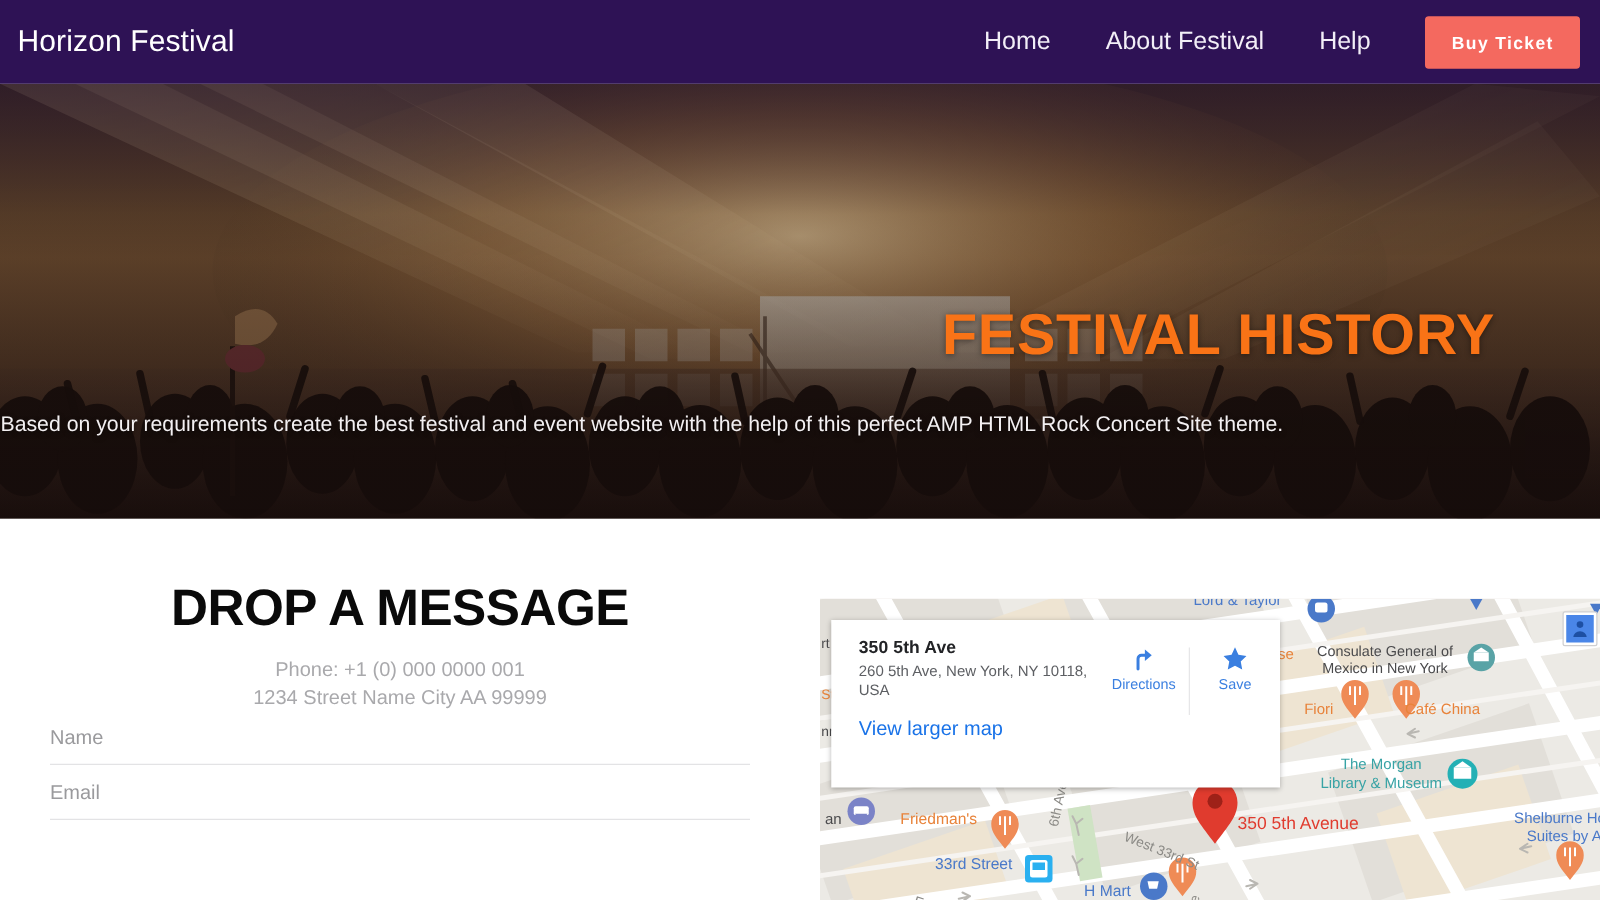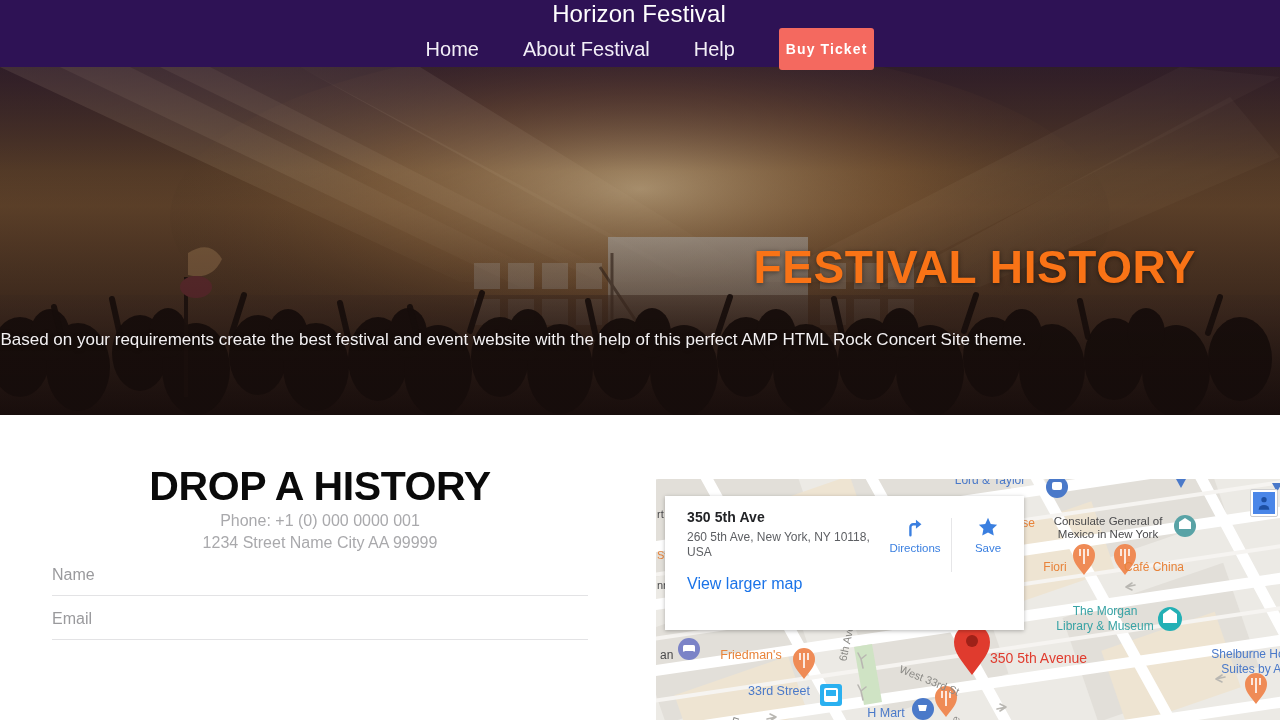--- a/index.html
+++ b/index.html
@@ -12,21 +12,20 @@
 
   
   .header {
     position: absolute; top: 0; left: 0;
     width: 1280px; height: 67px;
     background: #2e1255;
     display: flex; align-items: center;
     justify-content: space-between;
     padding: 0 16px 0 14px;
     z-index: 30;
-    flex-direction: column;
   }
   .brand {
     color: #ffffff;
     font-size: 24px;
     font-weight: 400;
     letter-spacing: 0.1px;
     white-space: nowrap;
   }
   .nav { display: flex; align-items: center; gap: 0; }
   .nav-link {
@@ -37,21 +36,21 @@
     white-space: nowrap;
   }
   .buy-btn {
     background: #f4695f;
     color: #ffffff;
     font-size: 14px;
     font-weight: 700;
     letter-spacing: 1.1px;
     border: none;
     border-radius: 3px;
-    padding: 13px 7px;
+    padding: 13px 21px;
     margin-left: 22px;
     cursor: pointer;
     white-space: nowrap;
     font-family: "Liberation Sans", sans-serif;
   }
 
   
   .hero {
     position: absolute; top: 67px; left: 0;
     width: 1280px; height: 348px;
@@ -101,25 +100,25 @@
     text-align: center;
     color: #0a0a0a;
     font-size: 41px;
     font-weight: 700;
     letter-spacing: -0.4px;
   }
   .contact-line {
     text-align: center;
     color: #a9a9ac;
     font-size: 16px;
-    margin-top: 2px;
+    margin-top: 18px;
   }
   .contact-line.second { margin-top: 4px; }
   .field {
-    margin: 0 32px;
+    margin: 0 20px;
     border-bottom: 1px solid #e3e3e5;
     padding: 14px 0 11px 0;
   }
   .field:first-of-type { margin-top: 39px; }
   .field input {
     width: 100%;
     border: none;
     outline: none;
     font-size: 16px;
     color: #3b3b3d;
@@ -329,21 +328,21 @@
     </svg>
   </div>
   <div class="hero-tint"></div>
   <h1 class="hero-title">FESTIVAL HISTORY</h1>
   <p class="hero-sub">Based on your requirements create the best festival and event website with the help of this perfect AMP HTML Rock Concert Site theme.</p>
 </section>
 
 <section class="contact">
 
   <div class="form-col">
-    <h2 class="section-title">DROP A HISTORY</h2>
+    <h2 class="section-title">DROP A MESSAGE</h2>
     <div class="contact-line">Phone: +1 (0) 000 0000 001</div>
     <div class="contact-line second">1234 Street Name City AA 99999</div>
 
     <div class="field">
       <input type="text" placeholder="Name" style="">
     </div>
     <div class="field">
       <input type="text" placeholder="Email" style="">
     </div>
   </div>

